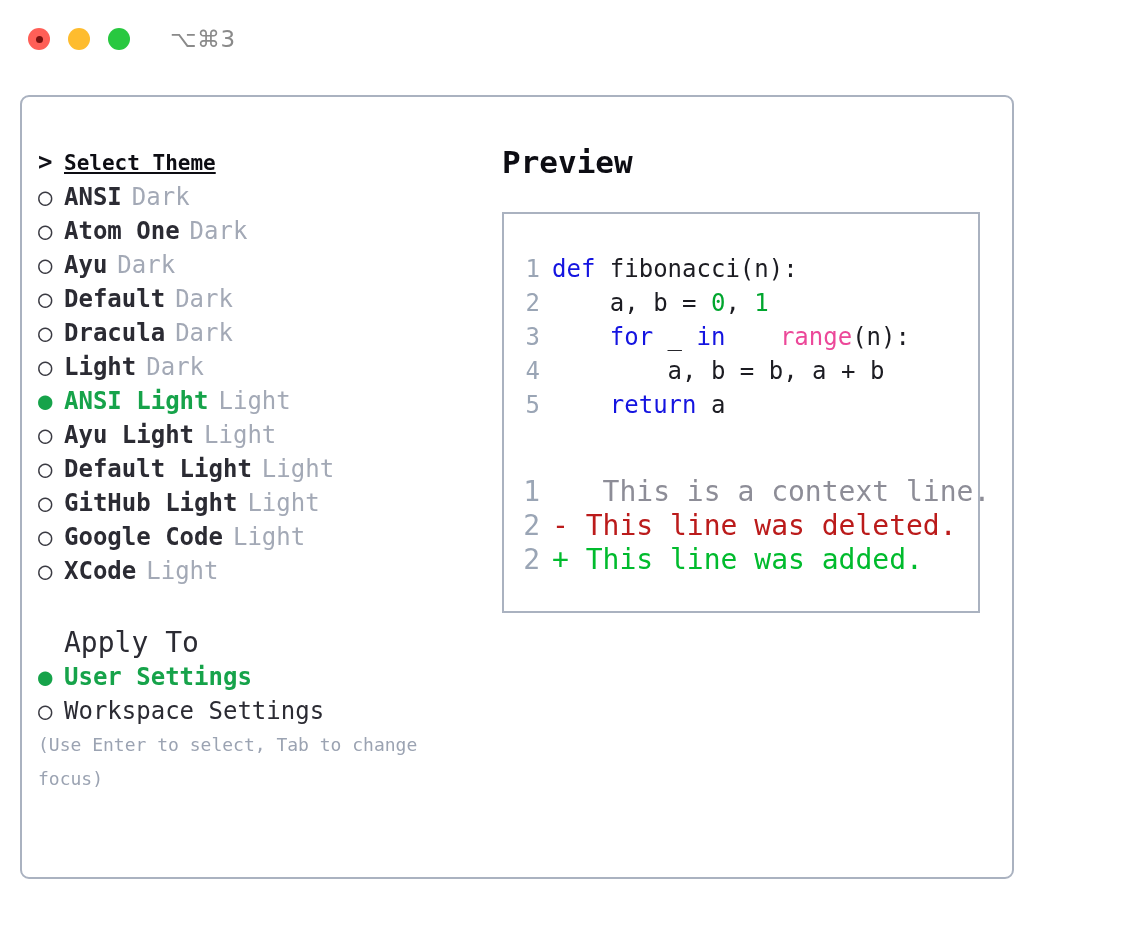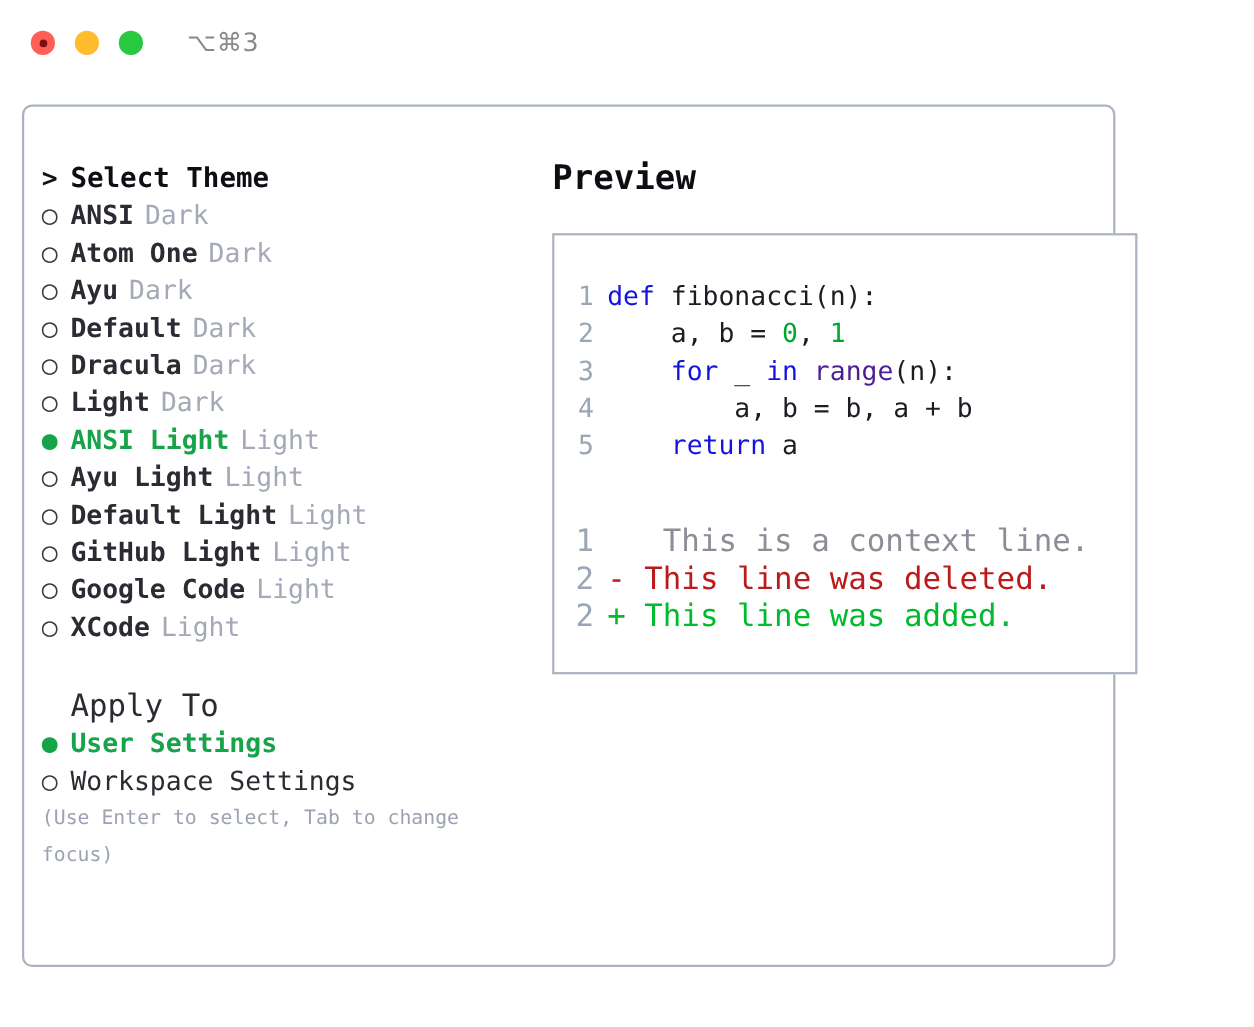--- a/index.html
+++ b/index.html
@@ -118,23 +118,24 @@
   .name.light-weight { font-weight: normal; }
   .variant {
     color: #a3a9b6;
     font-weight: normal;
     margin-left: 10px;
   }
   .row.selected .name { color: #16a34a; font-weight: bold; }
   .row.selected .variant { color: #a3a9b6; }
 
   #header-row .name {
-    font-size: 25px;
+    font-size: 21px;
     font-weight: bold;
     color: #0d0d13;
+    text-decoration: underline;
   }
 
   .spacer-lg { height: 38px; }
 
   #apply-label {
     font-size: 28px;
     line-height: 34px;
     color: #2b2b33;
     padding-left: 26px;
     white-space: pre;
@@ -156,21 +157,21 @@
     width: 500px;
   }
   #preview-title {
     font-size: 31px;
     font-weight: bold;
     color: #0d0d13;
     line-height: 34px;
   }
   #preview-box {
     margin-top: 33px;
-    width: 532px;
+    width: 478px;
     height: 401px;
     border: 2px solid #aab2c0;
     box-sizing: border-box;
     background: #ffffff;
     position: relative;
   }
   #code {
     position: absolute;
     left: 10px;
     top: 38px;
@@ -180,21 +181,21 @@
   }
   .codeline { display: block; white-space: pre; }
   .ln {
     display: inline-block;
     width: 26px;
     text-align: right;
     color: #9aa5b5;
     margin-right: 12px;
   }
   .tok-kw   { color: #1414e0; }
-  .tok-fn   { color: #4c1d95; }
+  .tok-fn   { color: #ec4899; margin-left: 40px; }
   .tok-num  { color: #00a62e; }
   .tok-txt  { color: #1c1c22; }
   .tok-ctx  { color: #8d8d97; }
   .tok-del  { color: #bb1b1b; }
   .tok-add  { color: #00bb2d; }
 
   #diff {
     position: absolute;
     left: 10px;
     top: 261px;

